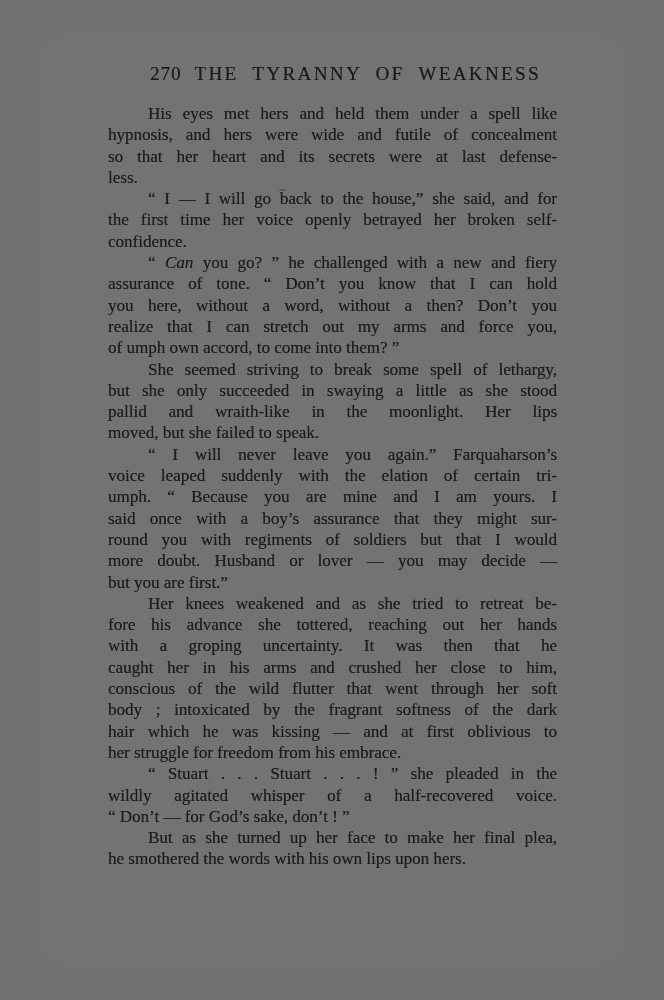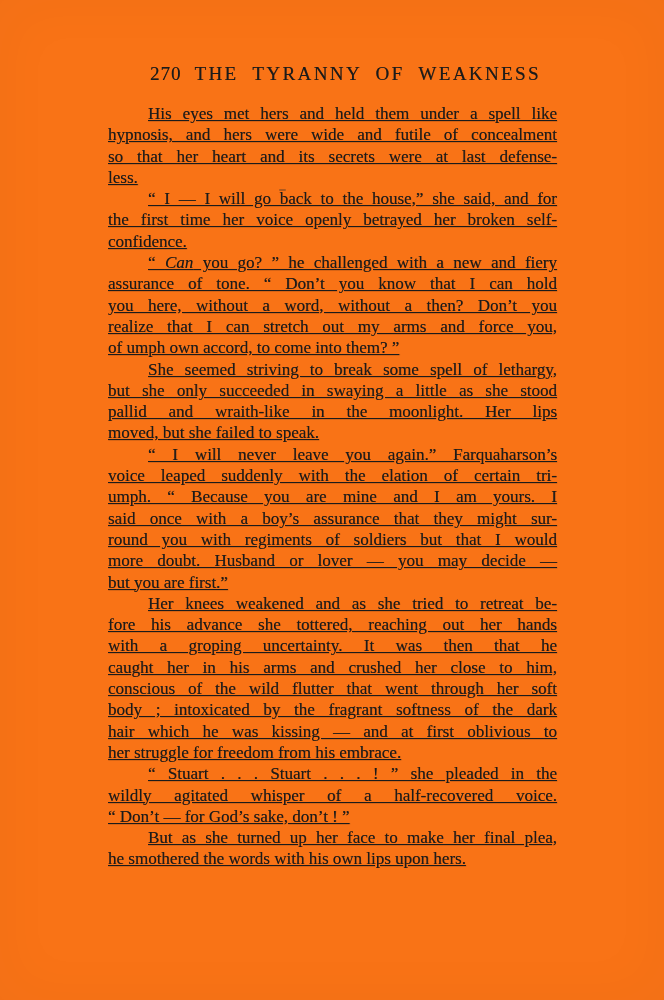--- a/index.html
+++ b/index.html
@@ -8,21 +8,21 @@
     width: 664px;
     height: 1000px;
     background: #fdfdfb;
     overflow: hidden;
   }
   .page {
     position: absolute;
     inset: 0;
     width: 664px;
     height: 1000px;
-    background: #f97316;
+    background: #737373;
     box-shadow: inset 0 0 60px rgba(60,55,45,0.04);
     font-family: "Liberation Serif", "DejaVu Serif", serif;
     color: #1b1b1b;
   }
   .running-head {
     position: absolute;
     left: 108px;
     right: 107px;
     top: 62px;
     display: flex;
@@ -46,21 +46,20 @@
     left: 108px;
     width: 449px;
     top: 103px;
     font-size: 17px;
     line-height: 21.3px;
     text-shadow: 0.3px 0.3px 0.4px rgba(20,20,20,0.5);
   }
   .line {
     text-align: justify;
     white-space: normal;
-    text-decoration: underline;
   }
   .line.just {
     text-align-last: justify;
   }
   .line.indent {
     text-indent: 40px;
   }
   .it {
     font-style: italic;
   }

